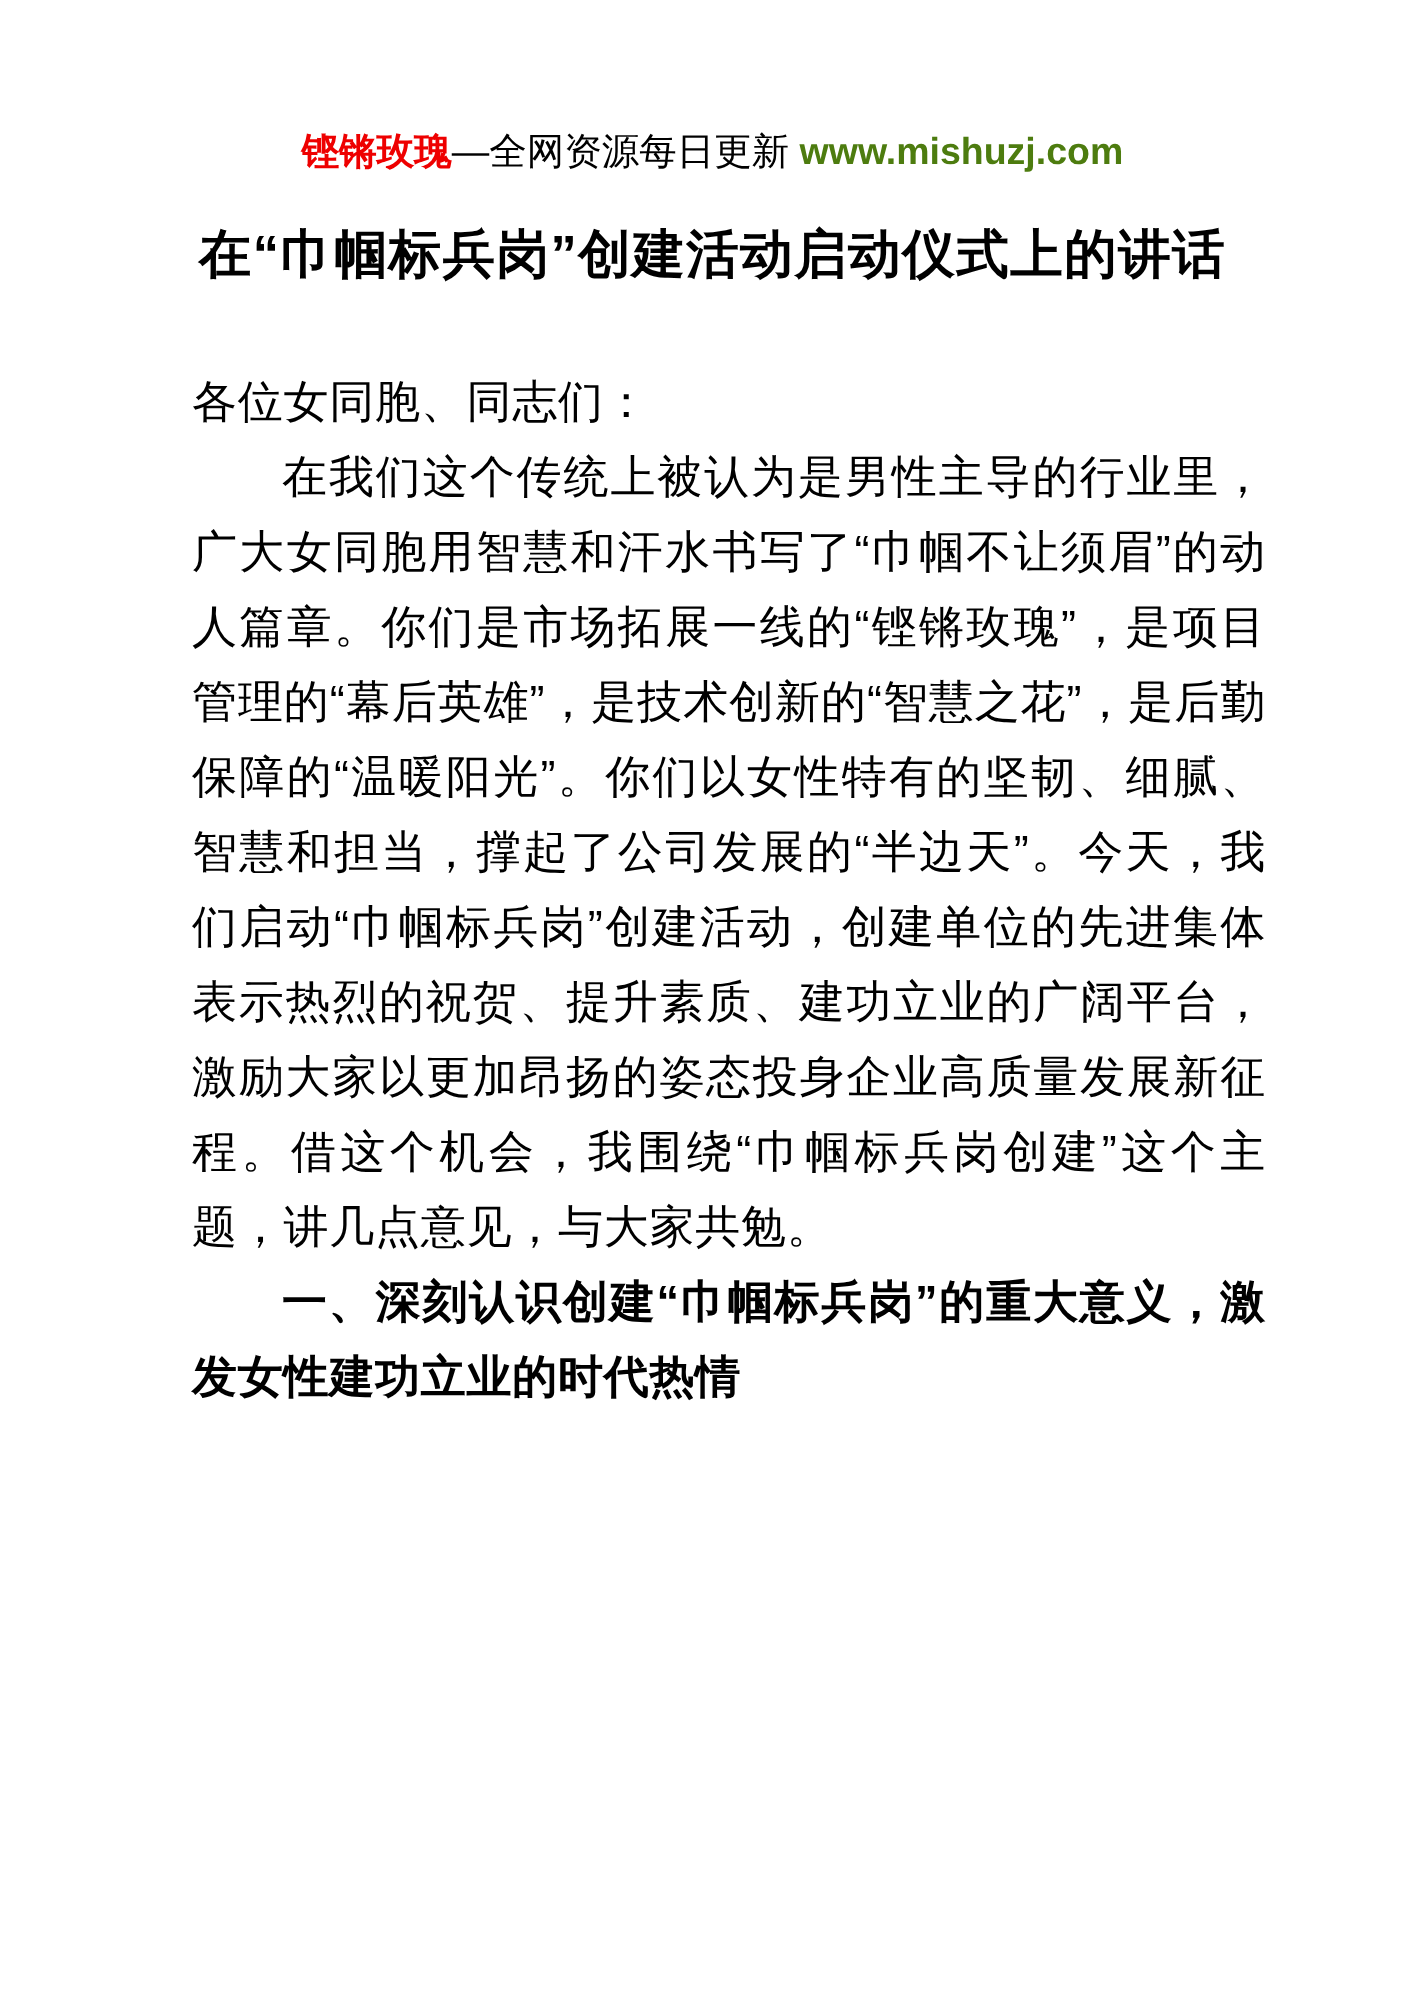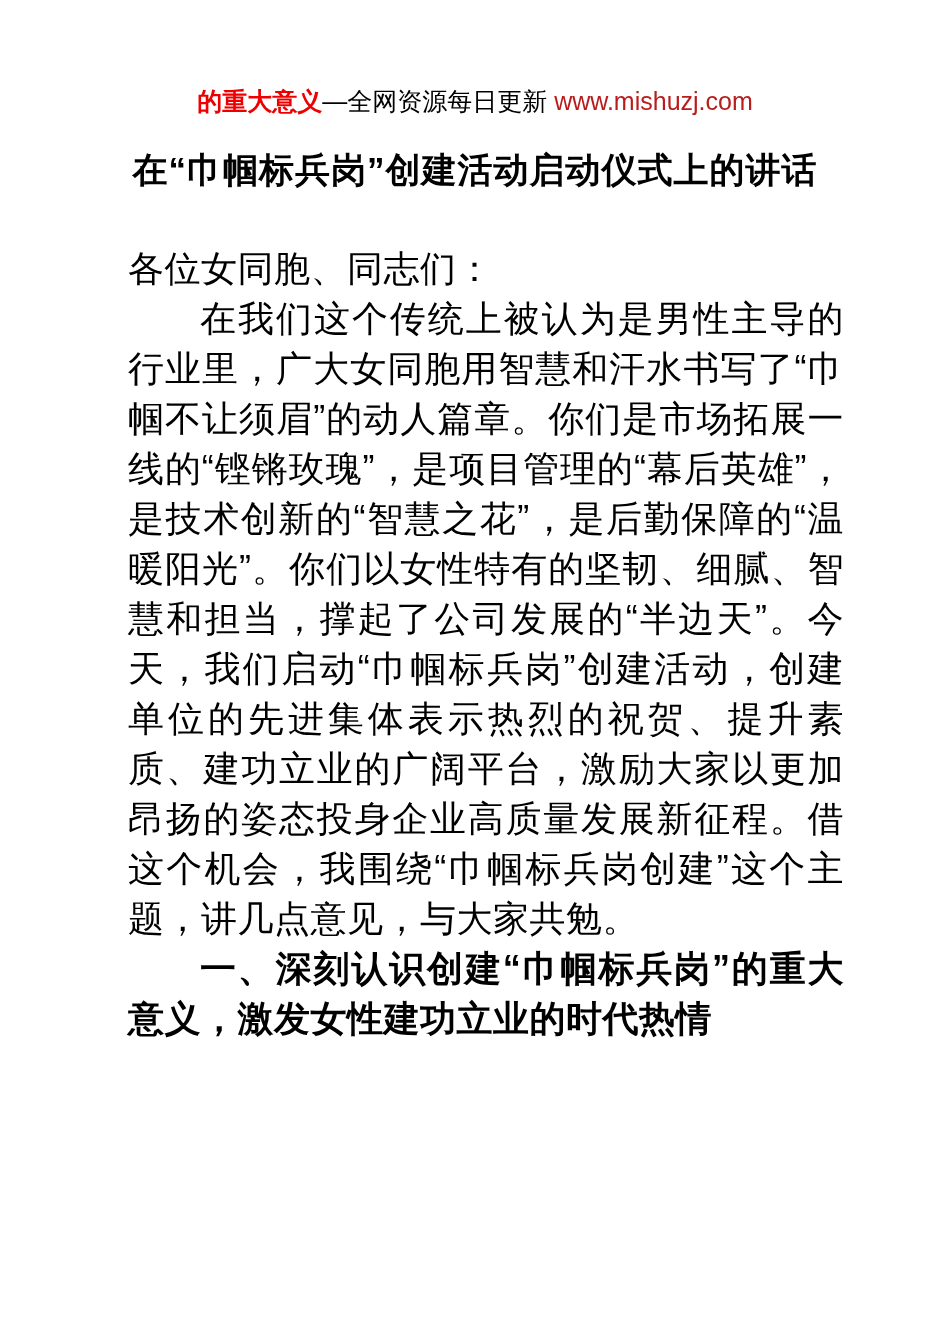--- a/index.html
+++ b/index.html
@@ -25,38 +25,38 @@
   }
   .site-name {
     color: #ee0000;
     font-weight: bold;
   }
   .dash, .tagline {
     color: #000000;
     font-weight: normal;
   }
   .site-url {
-    color: #b91c1c;
-    font-weight: normal;
+    color: #4d7c0f;
+    font-weight: bold;
     text-decoration: none;
     cursor: pointer;
   }
   .doc-title {
     margin-top: 32px;
     text-align: center;
     font-size: 35px;
     font-weight: bold;
     letter-spacing: 1px;
     line-height: 44px;
   }
   .content {
     width: 716px;
     margin-left: 128px;
     margin-top: 52px;
-    font-size: 36px;
+    font-size: 30px;
     line-height: 50px;
     text-align: justify;
     letter-spacing: 0.5px;
   }
   .content p {
     margin: 0;
     padding: 0;
   }
   .content p.indent {
     text-indent: 2em;
@@ -64,21 +64,21 @@
   .content p.bold {
     font-weight: bold;
   }
 </style>
 </head>
 <body>
 
 <div class="page">
 
   <div class="header-banner">
-    <span class="site-name">的重大意义</span><span class="dash">—</span><span class="tagline">全网资源每日更新 </span><span class="site-url">www.mishuzj.com</span>
+    <span class="site-name">铿锵玫瑰</span><span class="dash">—</span><span class="tagline">全网资源每日更新 </span><span class="site-url">www.mishuzj.com</span>
   </div>
 
   <div class="doc-title">在“巾帼标兵岗”创建活动启动仪式上的讲话</div>
 
   <div class="content">
     <p>各位女同胞、同志们：</p>
     <p class="indent">在我们这个传统上被认为是男性主导的行业里，广大女同胞用智慧和汗水书写了“巾帼不让须眉”的动人篇章。你们是市场拓展一线的“铿锵玫瑰”，是项目管理的“幕后英雄”，是技术创新的“智慧之花”，是后勤保障的“温暖阳光”。你们以女性特有的坚韧、细腻、智慧和担当，撑起了公司发展的“半边天”。今天，我们启动“巾帼标兵岗”创建活动，创建单位的先进集体表示热烈的祝贺、提升素质、建功立业的广阔平台，激励大家以更加昂扬的姿态投身企业高质量发展新征程。借这个机会，我围绕“巾帼标兵岗创建”这个主题，讲几点意见，与大家共勉。</p>
     <p class="indent bold">一、深刻认识创建“巾帼标兵岗”的重大意义，激发女性建功立业的时代热情</p>
   </div>
 

